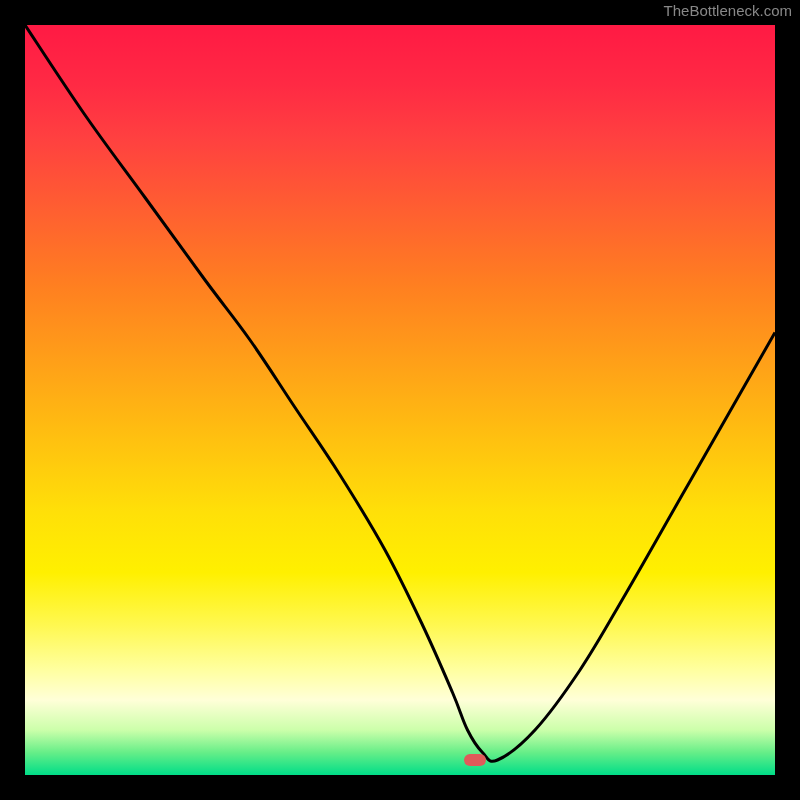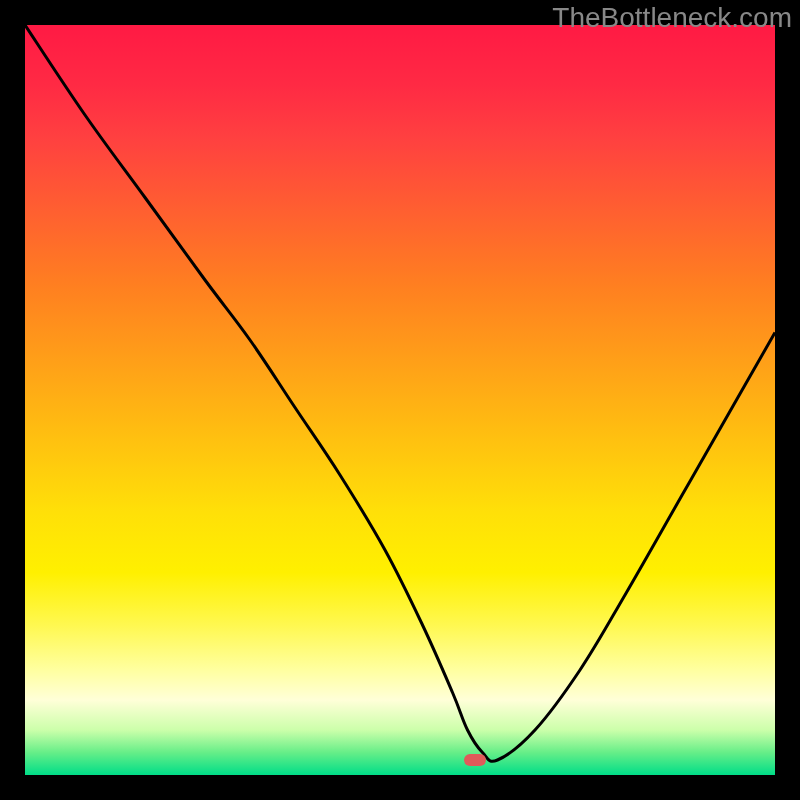--- a/index.html
+++ b/index.html
@@ -10,21 +10,21 @@
     background: #000;
     position: relative;
     overflow: hidden;
   }
   .attribution {
     position: absolute;
     top: 2px;
     right: 8px;
     color: #888;
     font-family: Arial, sans-serif;
-    font-size: 28px;
+    font-size: 15px;
     z-index: 10;
   }
   .chart-frame {
     position: absolute;
     top: 25px;
     left: 25px;
     width: 750px;
     height: 750px;
     background: linear-gradient(to bottom,
       #ff1a44 0%,

